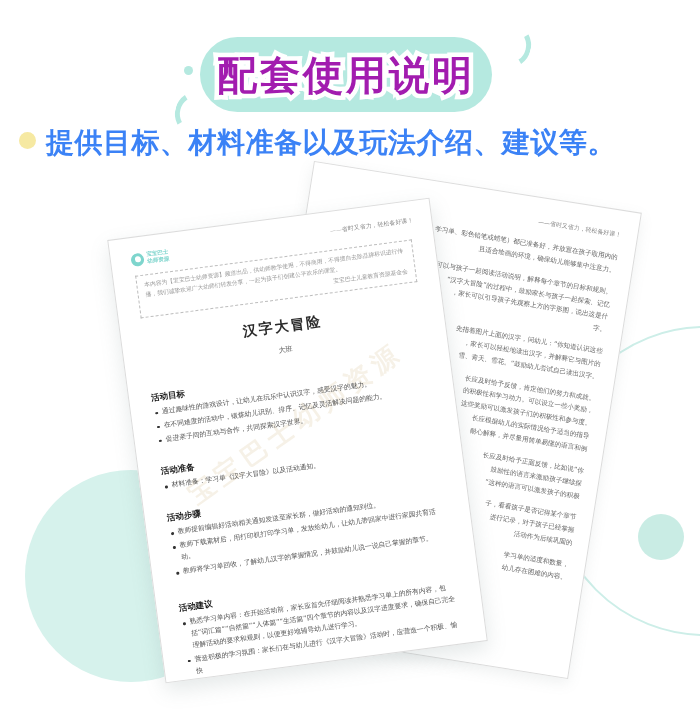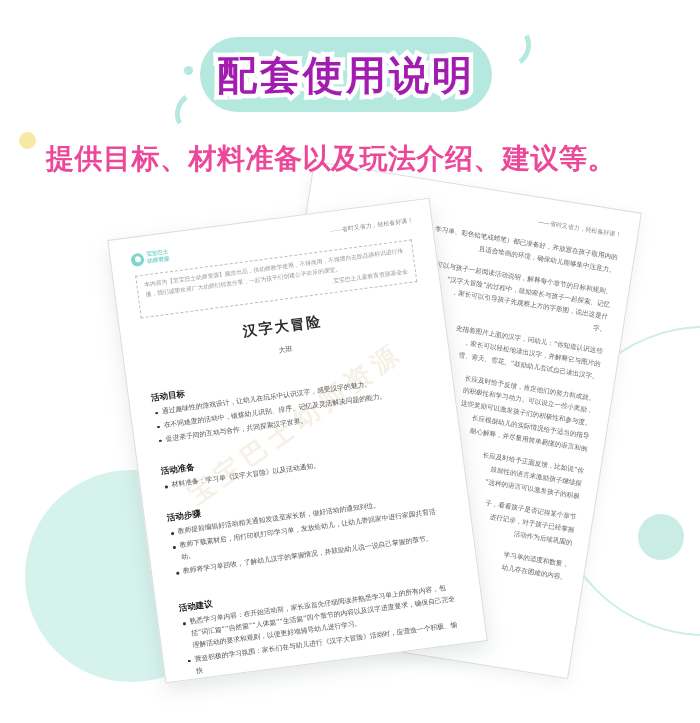--- a/index.html
+++ b/index.html
@@ -27,21 +27,21 @@
   .banner-title{position:relative;font-size:40px;font-weight:bold;letter-spacing:3px;
                 color:#a21caf;line-height:1;}
   .banner-stroke{position:absolute;left:0;top:0;-webkit-text-stroke:9px #ffffff;
                  text-shadow:0 3px 2px rgba(125,195,185,0.55);}
   .banner-fill{position:relative;}
 
   
   .intro-dot{position:absolute;left:19px;top:132px;width:17px;height:17px;
              background:#f6e9a2;border-radius:50%;z-index:5;}
   .intro-text{position:absolute;left:46px;top:124px;font-size:28px;font-weight:bold;
-              color:#ec4899;letter-spacing:0.5px;z-index:5;white-space:nowrap;margin-top:16px;}
+              color:#3b82f6;letter-spacing:0.5px;z-index:5;white-space:nowrap;}
 
   
   .sheet{position:absolute;background:#ffffff;border:1px solid #dcdcdc;}
   .back-sheet{left:275px;top:184px;width:330px;height:470px;transform:rotate(9deg);
               z-index:2;box-shadow:0 5px 14px rgba(120,140,140,0.12);}
   .front-sheet{left:135px;top:217px;width:323px;height:445px;transform:rotate(-7.5deg);
                z-index:3;box-shadow:0 8px 20px rgba(110,135,135,0.18);}
 
   
   .bp-inner{padding:20px 16px 0 30px;text-align:right;}

